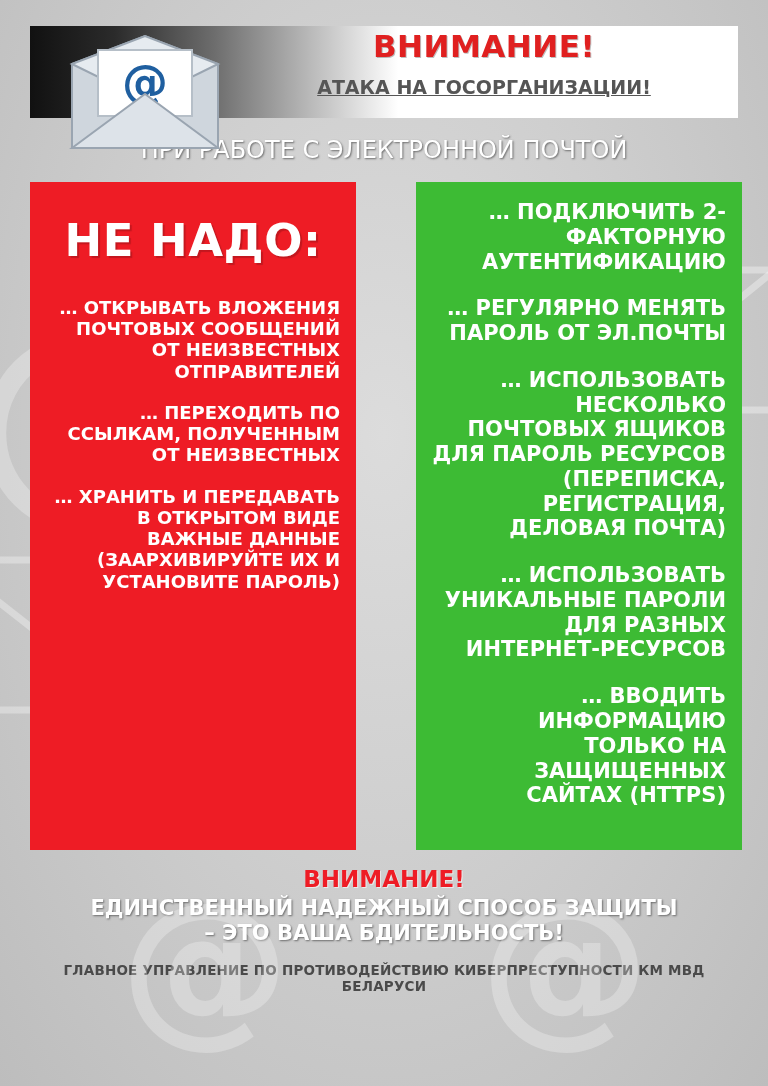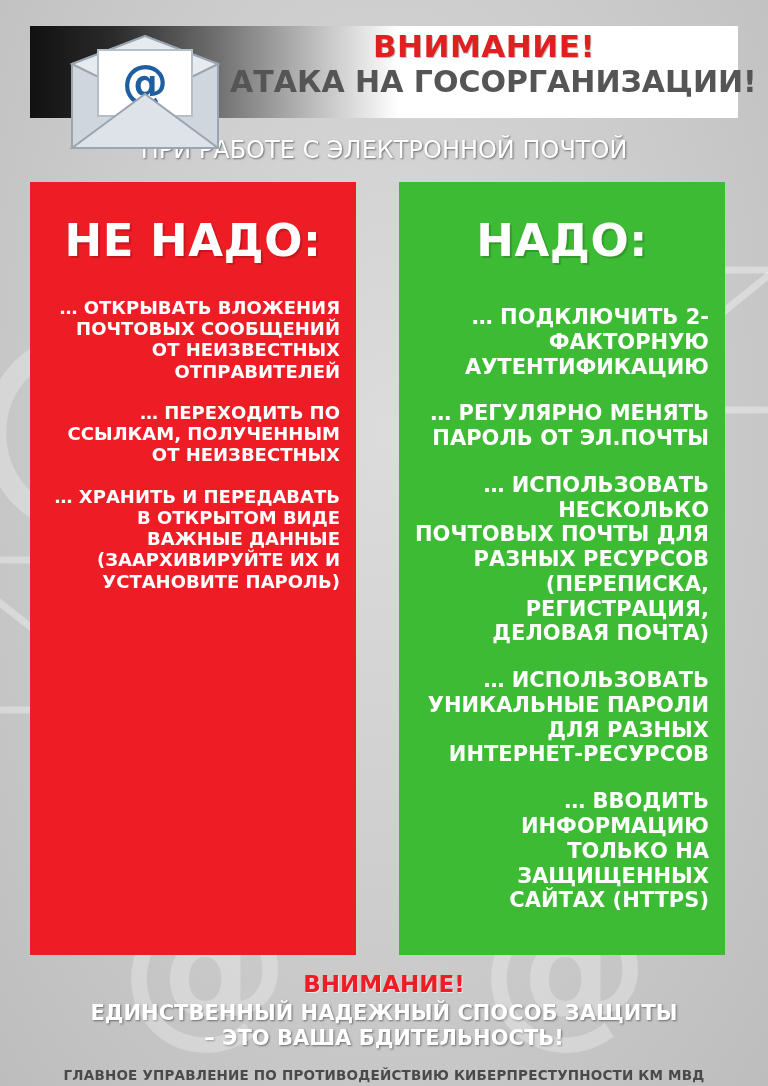--- a/index.html
+++ b/index.html
@@ -58,25 +58,26 @@
     font-weight: bold;
     font-size: 31px;
     letter-spacing: 0.5px;
     color: #e02020;
     text-shadow: 1px 1px 0 rgba(0,0,0,0.25);
     line-height: 1.05;
   }
   .header-sub {
     font-family: "DejaVu Sans", sans-serif;
     font-weight: bold;
-    font-size: 30px;
+    font-size: 19px;
     color: #555;
     line-height: 1.1;
-    margin-top: 2px;
+    margin-top: 14px;
     white-space: nowrap;
+    text-decoration: underline;
   }
 
   
   .envelope {
     position: absolute;
     left: 30px; top: 8px;
     width: 170px; height: 118px;
   }
 
   
@@ -96,21 +97,21 @@
     font-family: "DejaVu Sans", sans-serif;
     font-weight: normal;
     font-size: 24px;
     color: #ffffff;
     text-shadow: 1px 1px 2px rgba(90,90,90,0.85);
   }
 
   
   .columns {
     position: relative;
-    margin: 18px 43px 0 30px;
+    margin: 18px 26px 0 30px;
     display: flex;
     justify-content: space-between;
     gap: 18px;
   }
   .col {
     width: 326px;
     min-height: 610px;
     padding: 18px 16px 20px 16px;
     box-sizing: border-box;
   }
@@ -217,24 +218,23 @@
   <div class="columns">
 
     <div class="col col-dont">
       <div class="col-heading">НЕ НАДО:</div>
       <div class="item">… ОТКРЫВАТЬ ВЛОЖЕНИЯ ПОЧТОВЫХ СООБЩЕНИЙ ОТ НЕИЗВЕСТНЫХ ОТПРАВИТЕЛЕЙ</div>
       <div class="item">… ПЕРЕХОДИТЬ ПО ССЫЛКАМ, ПОЛУЧЕННЫМ ОТ НЕИЗВЕСТНЫХ</div>
       <div class="item">… ХРАНИТЬ И ПЕРЕДАВАТЬ В ОТКРЫТОМ ВИДЕ ВАЖНЫЕ ДАННЫЕ (ЗААРХИВИРУЙТЕ ИХ И УСТАНОВИТЕ ПАРОЛЬ)</div>
     </div>
 
     <div class="col col-do">
-      <div class="col-heading">НАДО:</div>
       <div class="item">… ПОДКЛЮЧИТЬ 2-ФАКТОРНУЮ АУТЕНТИФИКАЦИЮ</div>
       <div class="item">… РЕГУЛЯРНО МЕНЯТЬ ПАРОЛЬ ОТ ЭЛ.ПОЧТЫ</div>
-      <div class="item">… ИСПОЛЬЗОВАТЬ НЕСКОЛЬКО ПОЧТОВЫХ ПОЧТЫ ДЛЯ РАЗНЫХ РЕСУРСОВ (ПЕРЕПИСКА, РЕГИСТРАЦИЯ, ДЕЛОВАЯ ПОЧТА)</div>
+      <div class="item">… ИСПОЛЬЗОВАТЬ НЕСКОЛЬКО ПОЧТОВЫХ ЯЩИКОВ ДЛЯ ПАРОЛЬ РЕСУРСОВ (ПЕРЕПИСКА, РЕГИСТРАЦИЯ, ДЕЛОВАЯ ПОЧТА)</div>
       <div class="item">… ИСПОЛЬЗОВАТЬ УНИКАЛЬНЫЕ ПАРОЛИ ДЛЯ РАЗНЫХ ИНТЕРНЕТ-РЕСУРСОВ</div>
       <div class="item">… ВВОДИТЬ ИНФОРМАЦИЮ ТОЛЬКО НА ЗАЩИЩЕННЫХ САЙТАХ (HTTPS)</div>
     </div>
 
   </div>
 
   <div class="footer">
     <div class="f-attention">ВНИМАНИЕ!</div>
     <div class="f-line1">ЕДИНСТВЕННЫЙ НАДЕЖНЫЙ СПОСОБ ЗАЩИТЫ</div>
     <div class="f-line2">– ЭТО ВАША БДИТЕЛЬНОСТЬ!</div>

